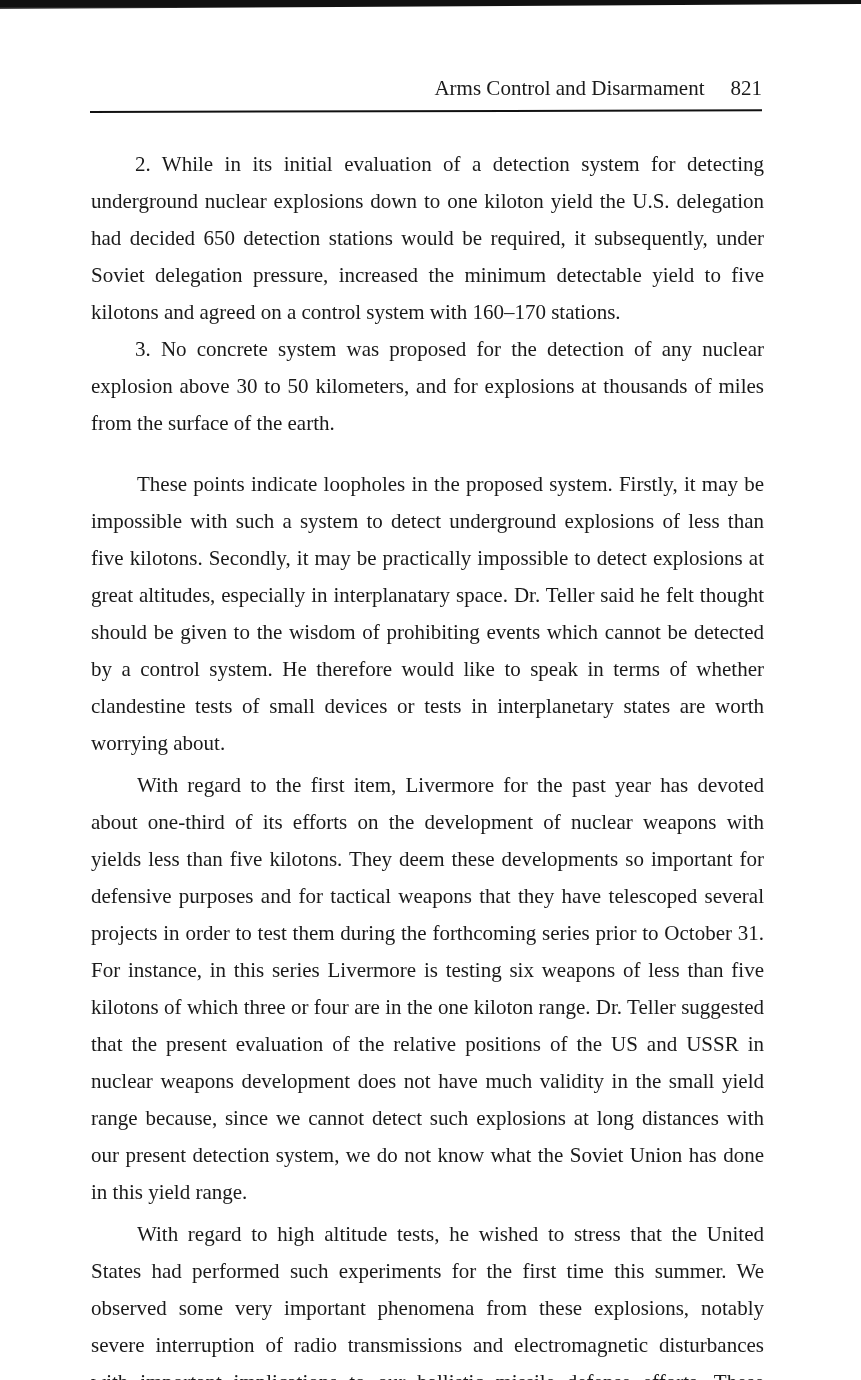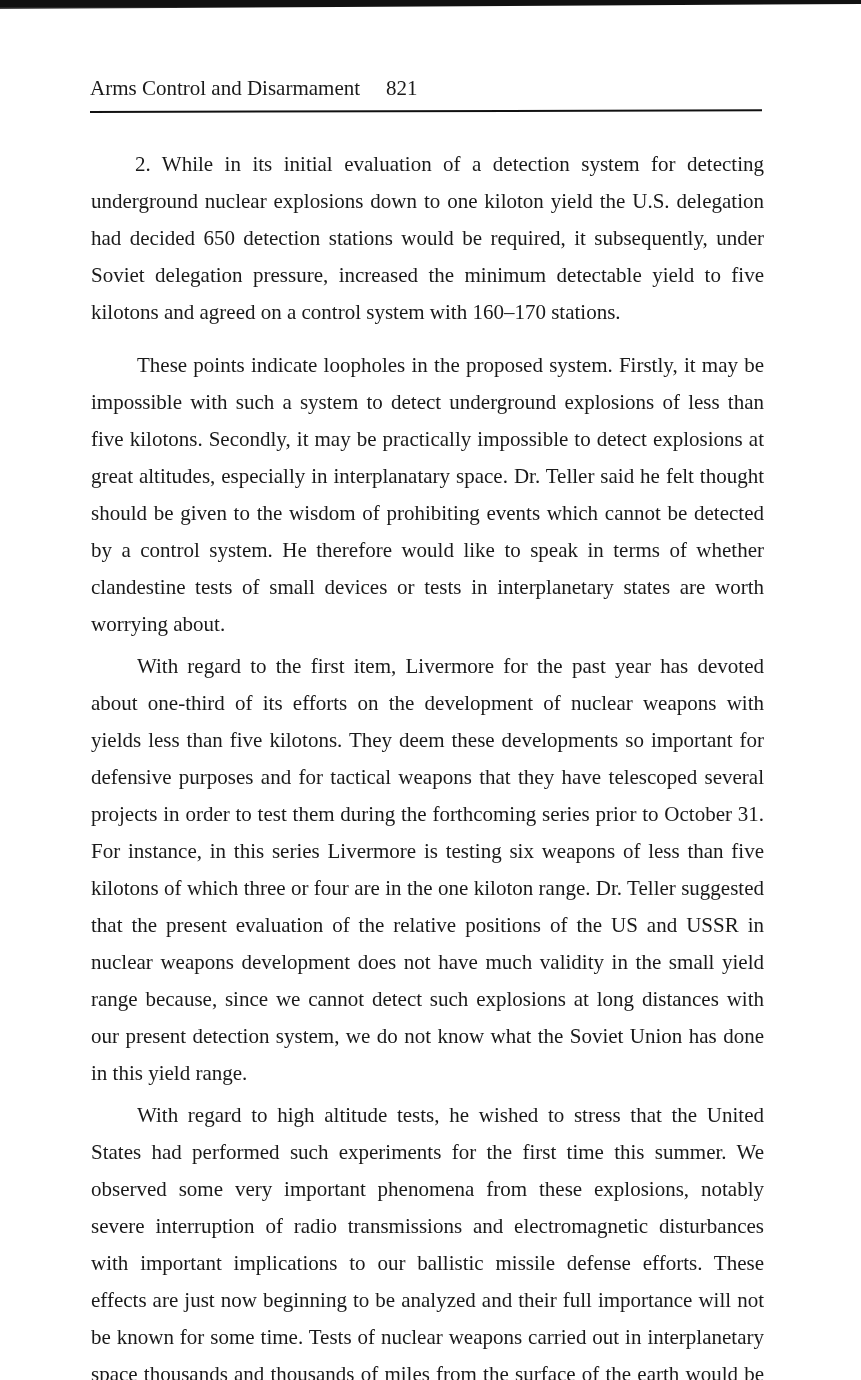--- a/index.html
+++ b/index.html
@@ -24,20 +24,21 @@
       background: linear-gradient(to bottom, #111 0%, #111 75%, #555 100%);
       clip-path: polygon(0 0, 100% 0, 100% 45%, 0 100%);
     }
     .running-head {
       position: absolute;
       left: 90px;
       top: 76px;
       width: 672px;
       height: 30px;
       display: flex;
+      justify-content: flex-end;
       align-items: baseline;
       font-size: 21px;
     }
     .running-head .title {
       margin-right: 26px;
     }
     .head-rule {
       position: absolute;
       left: 90px;
       top: 111px;
@@ -58,36 +59,37 @@
       hyphens: manual;
     }
     .body-text p {
       margin: 0;
       text-indent: 46px;
     }
     .body-text p.numbered {
       text-indent: 44px;
     }
     .body-text p.gap-before {
-      margin-top: 16px;
+      margin-top: 24px;
     }
     .body-text p.small-gap {
       margin-top: 5px;
     }
   </style>
 </head>
 <body>
 
 <div class="scan-edge"></div>
 
 <header class="running-head">
   <span class="title">Arms Control and Disarmament</span>
   <span class="page-number">821</span>
 </header>
 
 <div class="head-rule"></div>
 
 <main class="body-text">
   <p class="numbered">2.  While in its initial evaluation of a detection system for detecting underground nuclear explosions down to one kiloton yield the U.S. delegation had decided 650 detection stations would be required, it subsequently, under Soviet delegation pressure, increased the minimum detectable yield to five kilotons and agreed on a control system with 160–170 stations.</p>
+  <p class="numbered">3.  No concrete system was proposed for the detection of any nuclear explosion above 30 to 50 kilometers, and for explosions at thousands of miles from the surface of the earth.</p>
   <p class="gap-before">These points indicate loopholes in the proposed system. Firstly, it may be impossible with such a system to detect underground explosions of less than five kilotons. Secondly, it may be practically impossible to detect explosions at great altitudes, especially in interplanatary space. Dr. Teller said he felt thought should be given to the wisdom of prohibiting events which cannot be detected by a control system. He therefore would like to speak in terms of whether clandestine tests of small devices or tests in interplanetary states are worth worrying about.</p>
   <p class="small-gap">With regard to the first item, Livermore for the past year has devoted about one-third of its efforts on the development of nuclear weapons with yields less than five kilotons. They deem these developments so important for defensive purposes and for tactical weapons that they have telescoped several projects in order to test them during the forthcoming series prior to October 31. For instance, in this series Livermore is testing six weapons of less than five kilotons of which three or four are in the one kiloton range. Dr. Teller suggested that the present evaluation of the relative positions of the US and USSR in nuclear weapons development does not have much validity in the small yield range because, since we cannot detect such explosions at long distances with our present detection system, we do not know what the Soviet Union has done in this yield range.</p>
   <p class="small-gap">With regard to high altitude tests, he wished to stress that the United States had performed such experiments for the first time this summer. We observed some very important phenomena from these explosions, notably severe interruption of radio transmissions and electromagnetic disturbances with important implications to our ballistic missile defense efforts. These effects are just now beginning to be analyzed and their full importance will not be known for some time. Tests of nuclear weapons carried out in interplanetary space thousands and thousands of miles from the surface of the earth would be relatively easy to execute and would probably be undetectable. For instance, a payload could be launched into outer space containing a bomb in one-half and measuring instruments in another half. After this payload had travelled for several days or even weeks and reached a considerable distance from the earth, the two halves could be separated by remote control. After they had been separated by about fifteen miles, the bomb could be detonated by remote</p>
 </main>
 
 </body></html>

